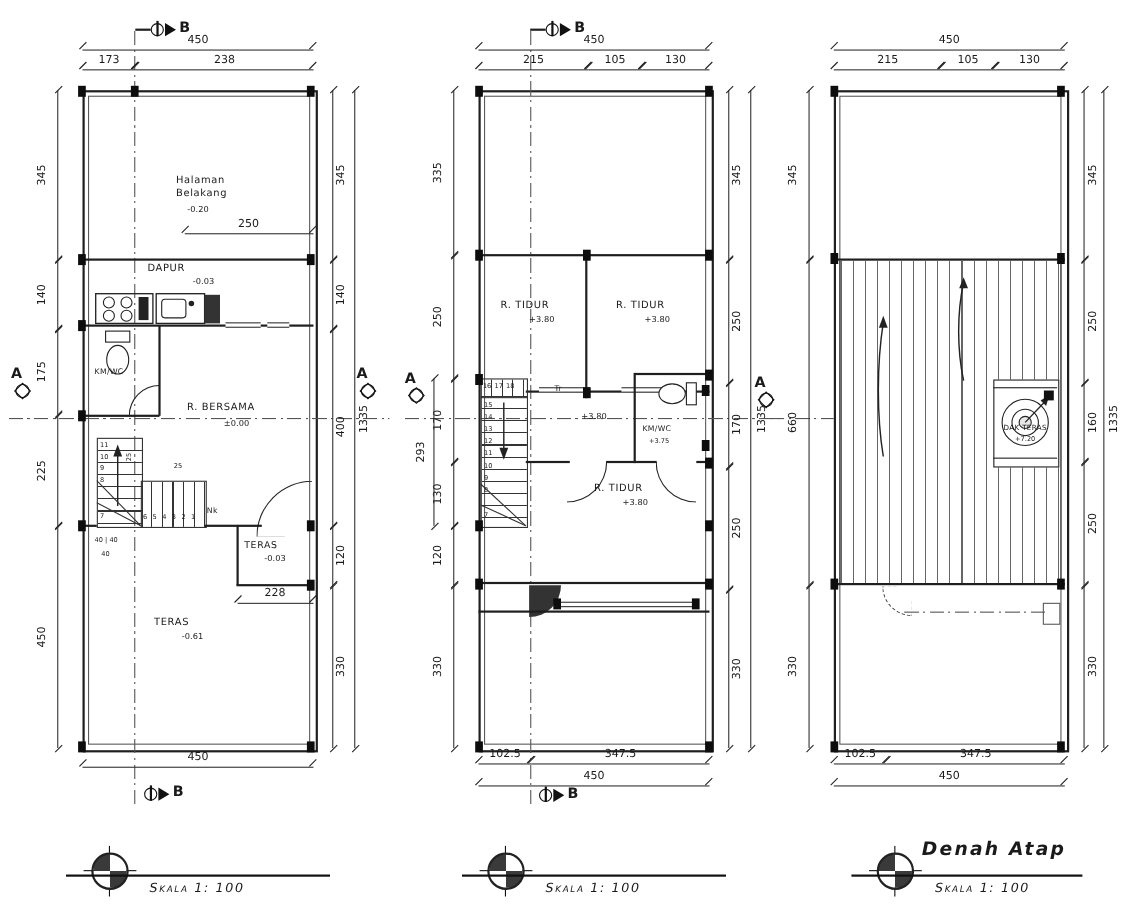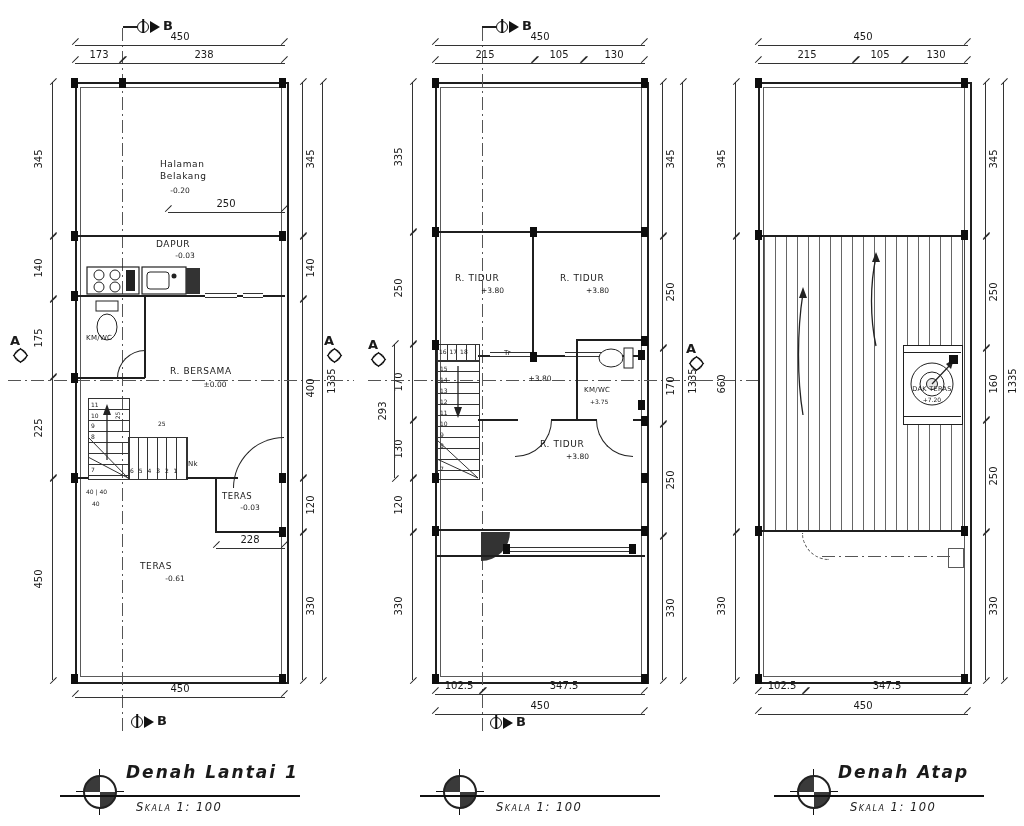--- a/index.html
+++ b/index.html
@@ -106,21 +106,21 @@
   <div class="dh" style="left:75px;top:697px;width:210px"></div>
   <span class="lbl" style="left:150px;top:683px;width:60px">450</span>
 
   <div class="wl" style="left:75px;top:235px;width:210px;height:2px"></div>
   <span class="room pre" style="left:160px;top:158px;width:80px">Halaman
 Belakang</span>
   <span class="lvl" style="left:150px;top:186px;width:60px">-0.20</span>
   <div class="dh" style="left:168px;top:212px;width:117px"></div>
   <span class="lbl" style="left:196px;top:198px;width:60px">250</span>
 
-  <span class="room" style="left:156px;top:238px;width:70px">DAPUR</span>
+  <span class="room" style="left:134px;top:238px;width:70px">DAPUR</span>
   <span class="lvl" style="left:150px;top:251px;width:70px">-0.03</span>
 
   <svg class="abs" style="left:86px;top:266px" width="116" height="30">
     <rect x="1" y="1" width="52" height="27" fill="none" stroke="#222" stroke-width="1.2"></rect>
     <circle cx="13" cy="9" r="5" fill="none" stroke="#222"></circle>
       <circle cx="29" cy="9" r="5" fill="none" stroke="#222"></circle>
     <circle cx="13" cy="21" r="5" fill="none" stroke="#222"></circle>
       <circle cx="29" cy="21" r="5" fill="none" stroke="#222"></circle>
     <rect x="40" y="4" width="9" height="21" fill="#222"></rect>
     <rect x="56" y="1" width="44" height="27" fill="none" stroke="#222" stroke-width="1.2"></rect>
@@ -407,21 +407,20 @@
   <div class="col" style="left:755px;top:230px"></div>
   <div class="col" style="left:961px;top:230px"></div>
   <div class="col" style="left:755px;top:526px"></div>
   <div class="col" style="left:961px;top:526px"></div>
   <div class="col" style="left:755px;top:674px"></div>
   <div class="col" style="left:961px;top:674px"></div>
 
   <div class="t-line" style="left:99px;top:769px;width:1px;height:46px"></div>
   <div class="t-line" style="left:76px;top:791px;width:48px;height:1px"></div>
   <div class="t-circ" style="left:83px;top:775px"></div>
-  <span class="t-title" style="left:126px;top:762px">Denah Lantai 1</span>
   <div class="t-line" style="left:60px;top:795px;width:240px;height:2px"></div>
   <span class="t-scale" style="left:136px;top:800px">Skala 1: 100</span>
 
   <div class="t-line" style="left:459px;top:769px;width:1px;height:46px"></div>
   <div class="t-line" style="left:436px;top:791px;width:48px;height:1px"></div>
   <div class="t-circ" style="left:443px;top:775px"></div>
   <div class="t-line" style="left:420px;top:795px;width:240px;height:2px"></div>
   <span class="t-scale" style="left:496px;top:800px">Skala 1: 100</span>
 
   <div class="t-line" style="left:813px;top:769px;width:1px;height:46px"></div>

